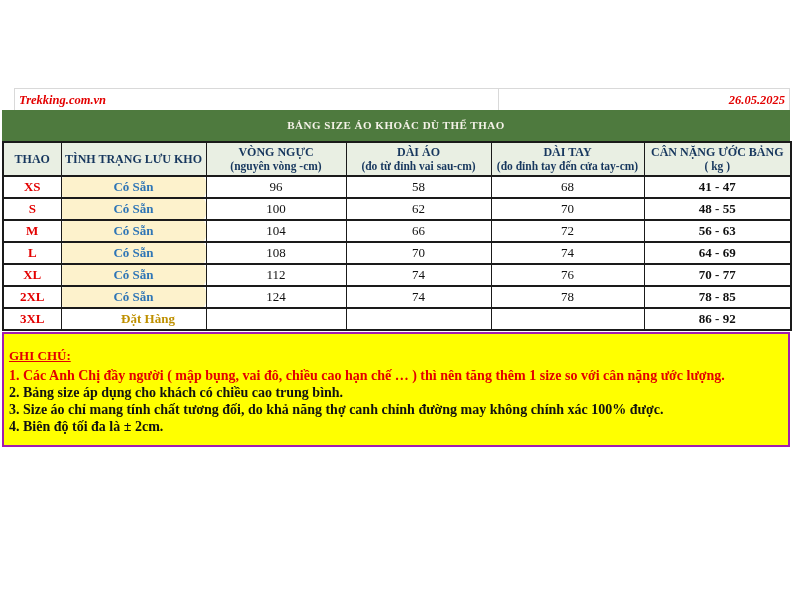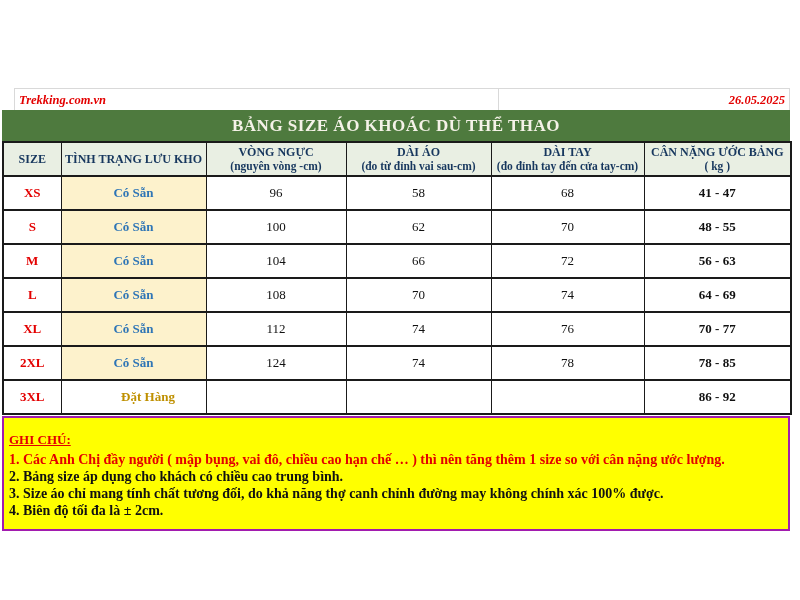--- a/index.html
+++ b/index.html
@@ -21,21 +21,21 @@
     margin-left:12px;
   }
   .info-cell{font-style:italic;font-weight:bold;font-size:12.5px;color:var(--red_text,#e30000);}
   .info-cell.left{width:62.5%;padding-left:4px;border-right:1px solid #d9d9d9;box-sizing:border-box;}
   .info-cell.right{flex:1;text-align:right;padding-right:4px;}
   
   .banner{
     height:31px;line-height:31px;
     background:var(--banner_green,#4e7a3e);
     color:var(--banner_text,#f5f2e8);
-    text-align:center;font-weight:bold;font-size:17px;letter-spacing:.5px;
+    text-align:center;font-weight:bold;font-size:11px;letter-spacing:.5px;
   }
   
   table.size-table{
     width:788px;border-collapse:collapse;table-layout:fixed;
     border:2px solid var(--border_dark,#1a1a1a);
   }
   .size-table th,.size-table td{
     border-left:1px solid var(--border_dark,#1a1a1a);
     border-right:1px solid var(--border_dark,#1a1a1a);
     border-top:2px solid var(--border_dark,#1a1a1a);
@@ -45,21 +45,21 @@
     background:#ffffff;
   }
   .size-table th{
     height:34px;
     background:var(--header_bg,#e9efe3);
     color:var(--header_text,#17375e);
   }
   .h-main{display:block;font-weight:bold;font-size:12px;line-height:14px;}
   .h-sub{display:block;font-weight:bold;font-size:11.5px;line-height:14px;}
   .h-sub:empty{display:none;}
-  .size-table td{height:34px;font-size:13px;color:#111;}
+  .size-table td{height:22px;font-size:13px;color:#111;border-radius:6px;}
   td.c-size{font-weight:bold;color:var(--red_text,#e30000);font-size:13px;}
   td.c-status{font-weight:bold;font-size:13px;}
   tr.in-stock td.c-status{background:var(--stock_bg,#fdf2cc);color:var(--status_blue,#2e75b6);}
   tr.order td.c-status{color:var(--order_gold,#bf9000);background:#ffffff;padding-left:31px;}
   td.c-weight{font-weight:bold;margin-left:9px;}
   
   .notes{
     width:788px;box-sizing:border-box;
     margin-top:1px;
     background:var(--note_yellow,#ffff00);
@@ -95,21 +95,21 @@
         <col style="width:58px">
           <col style="width:145px">
           <col style="width:140px">
         <col style="width:145px">
           <col style="width:153px">
           <col style="width:147px">
       </colgroup>
       <thead>
         <tr>
           <th>
-            <span class="h-main">SIZE</span>
+            <span class="h-main">THAO</span>
 
           </th>
           <th>
             <span class="h-main">TÌNH TRẠNG LƯU KHO</span>
 
           </th>
           <th>
             <span class="h-main">VÒNG NGỰC</span>
             <span class="h-sub">(nguyên vòng -cm)</span>
           </th>

